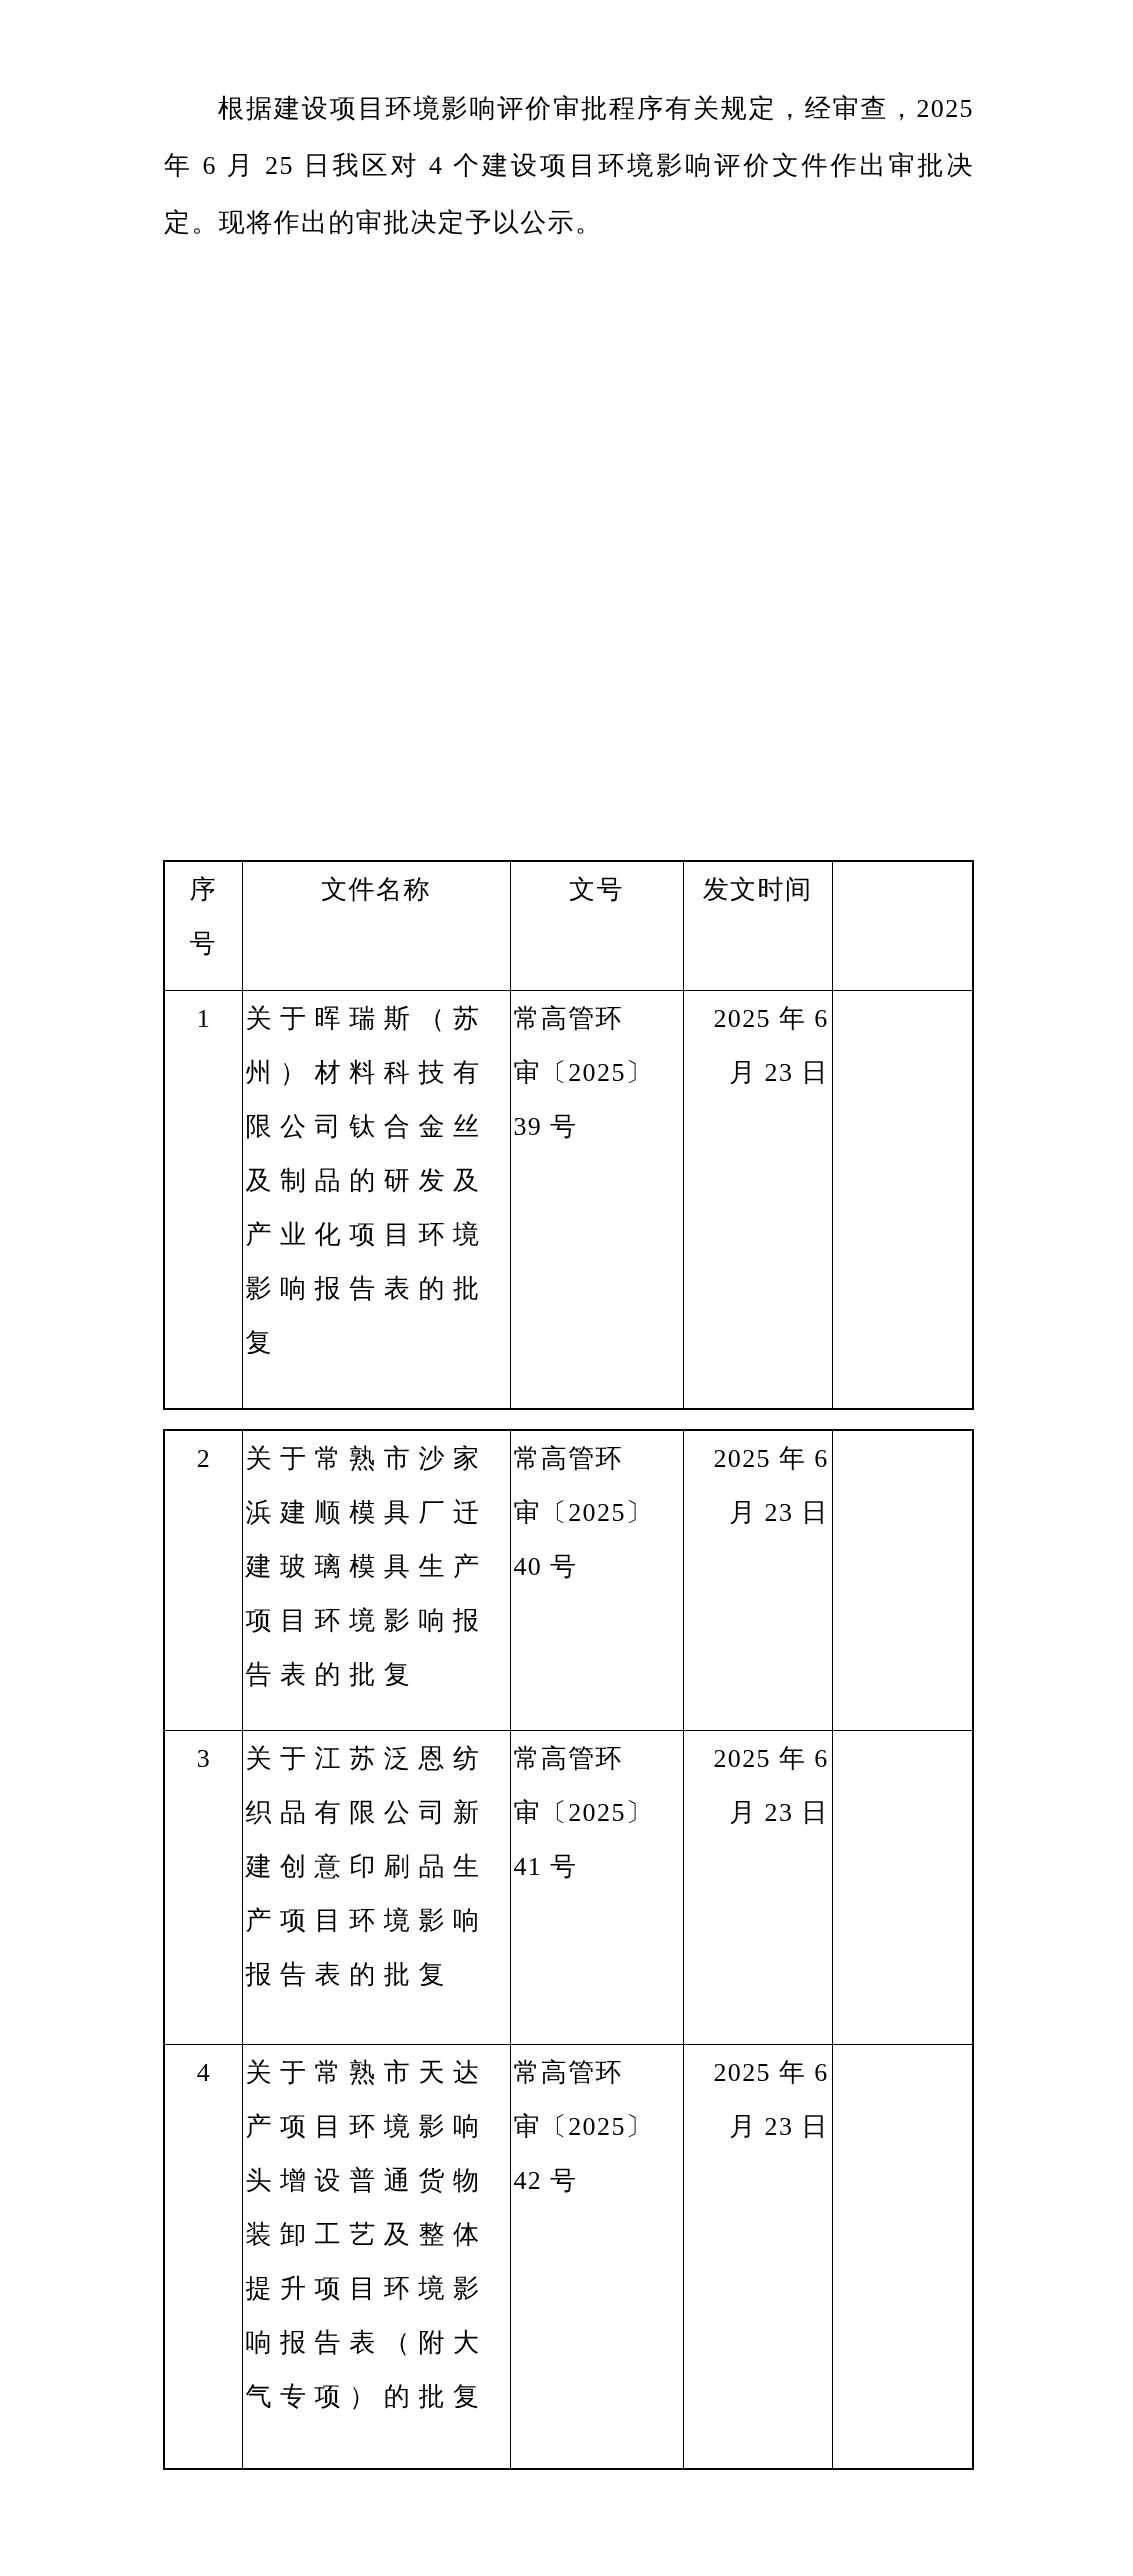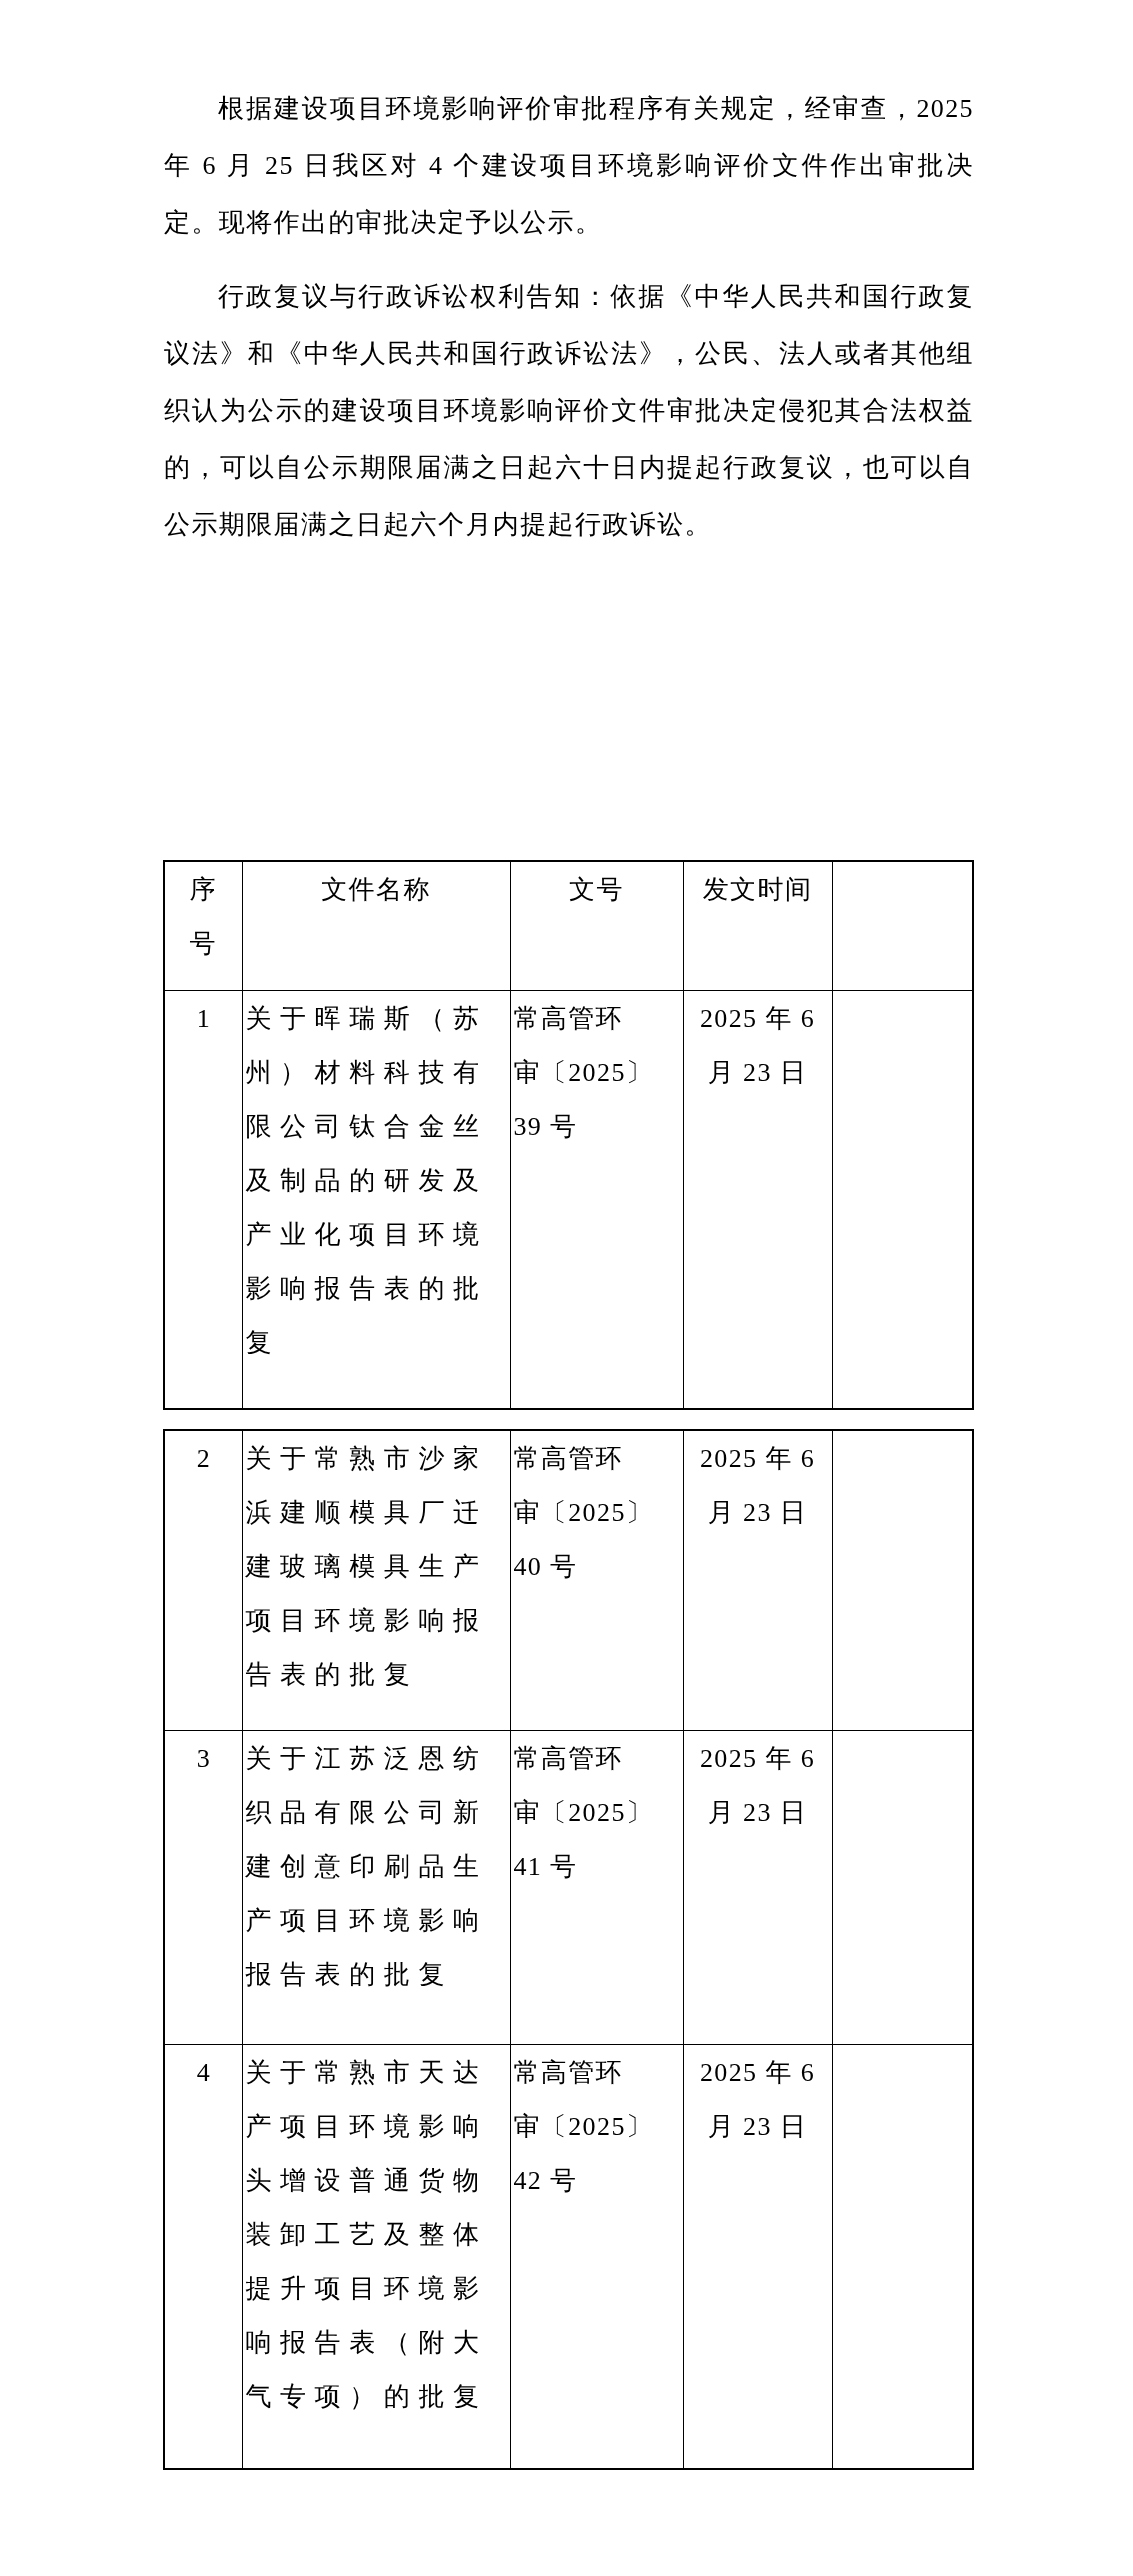--- a/index.html
+++ b/index.html
@@ -80,35 +80,34 @@
   td.cell-name {
     text-align: left;
     white-space: pre-line;
     letter-spacing: 8.6px;
   }
   td.cell-docno {
     white-space: pre-line;
     letter-spacing: 1.4px;
   }
   td.cell-date {
-    text-align: center;
+    text-align: right;
     white-space: pre-line;
     letter-spacing: 1.4px;
     padding-left: 11.4px;
   }
   td.cell-note { }
 </style>
 </head>
 <body>
 
 <div class="page">
 
   <div class="body-text">
     <p class="para para-1">根据建设项目环境影响评价审批程序有关规定，经审查，2025 年 6 月 25 日我区对 4 个建设项目环境影响评价文件作出审批决定。现将作出的审批决定予以公示。</p>
-    <p class="para para-2">行政复议与行政诉讼权利告知：依据《中华人民共和国行政复议法》和《中华人民共和国行政诉讼法》，公民、法人或者其他组织认为公示的建设项目环境影响评价文件审批决定侵犯其合法权益的，可以自公示期限届满之日起六十日内提起行政复议，也可以自公示期限届满之日起六个月内提起行政诉讼。</p>
   </div>
 
   <table class="doc-table table-1">
     <colgroup>
       <col style="width:78px">
       <col style="width:268px">
       <col style="width:173px">
       <col style="width:149px">
       <col style="width:141px">
     </colgroup>

